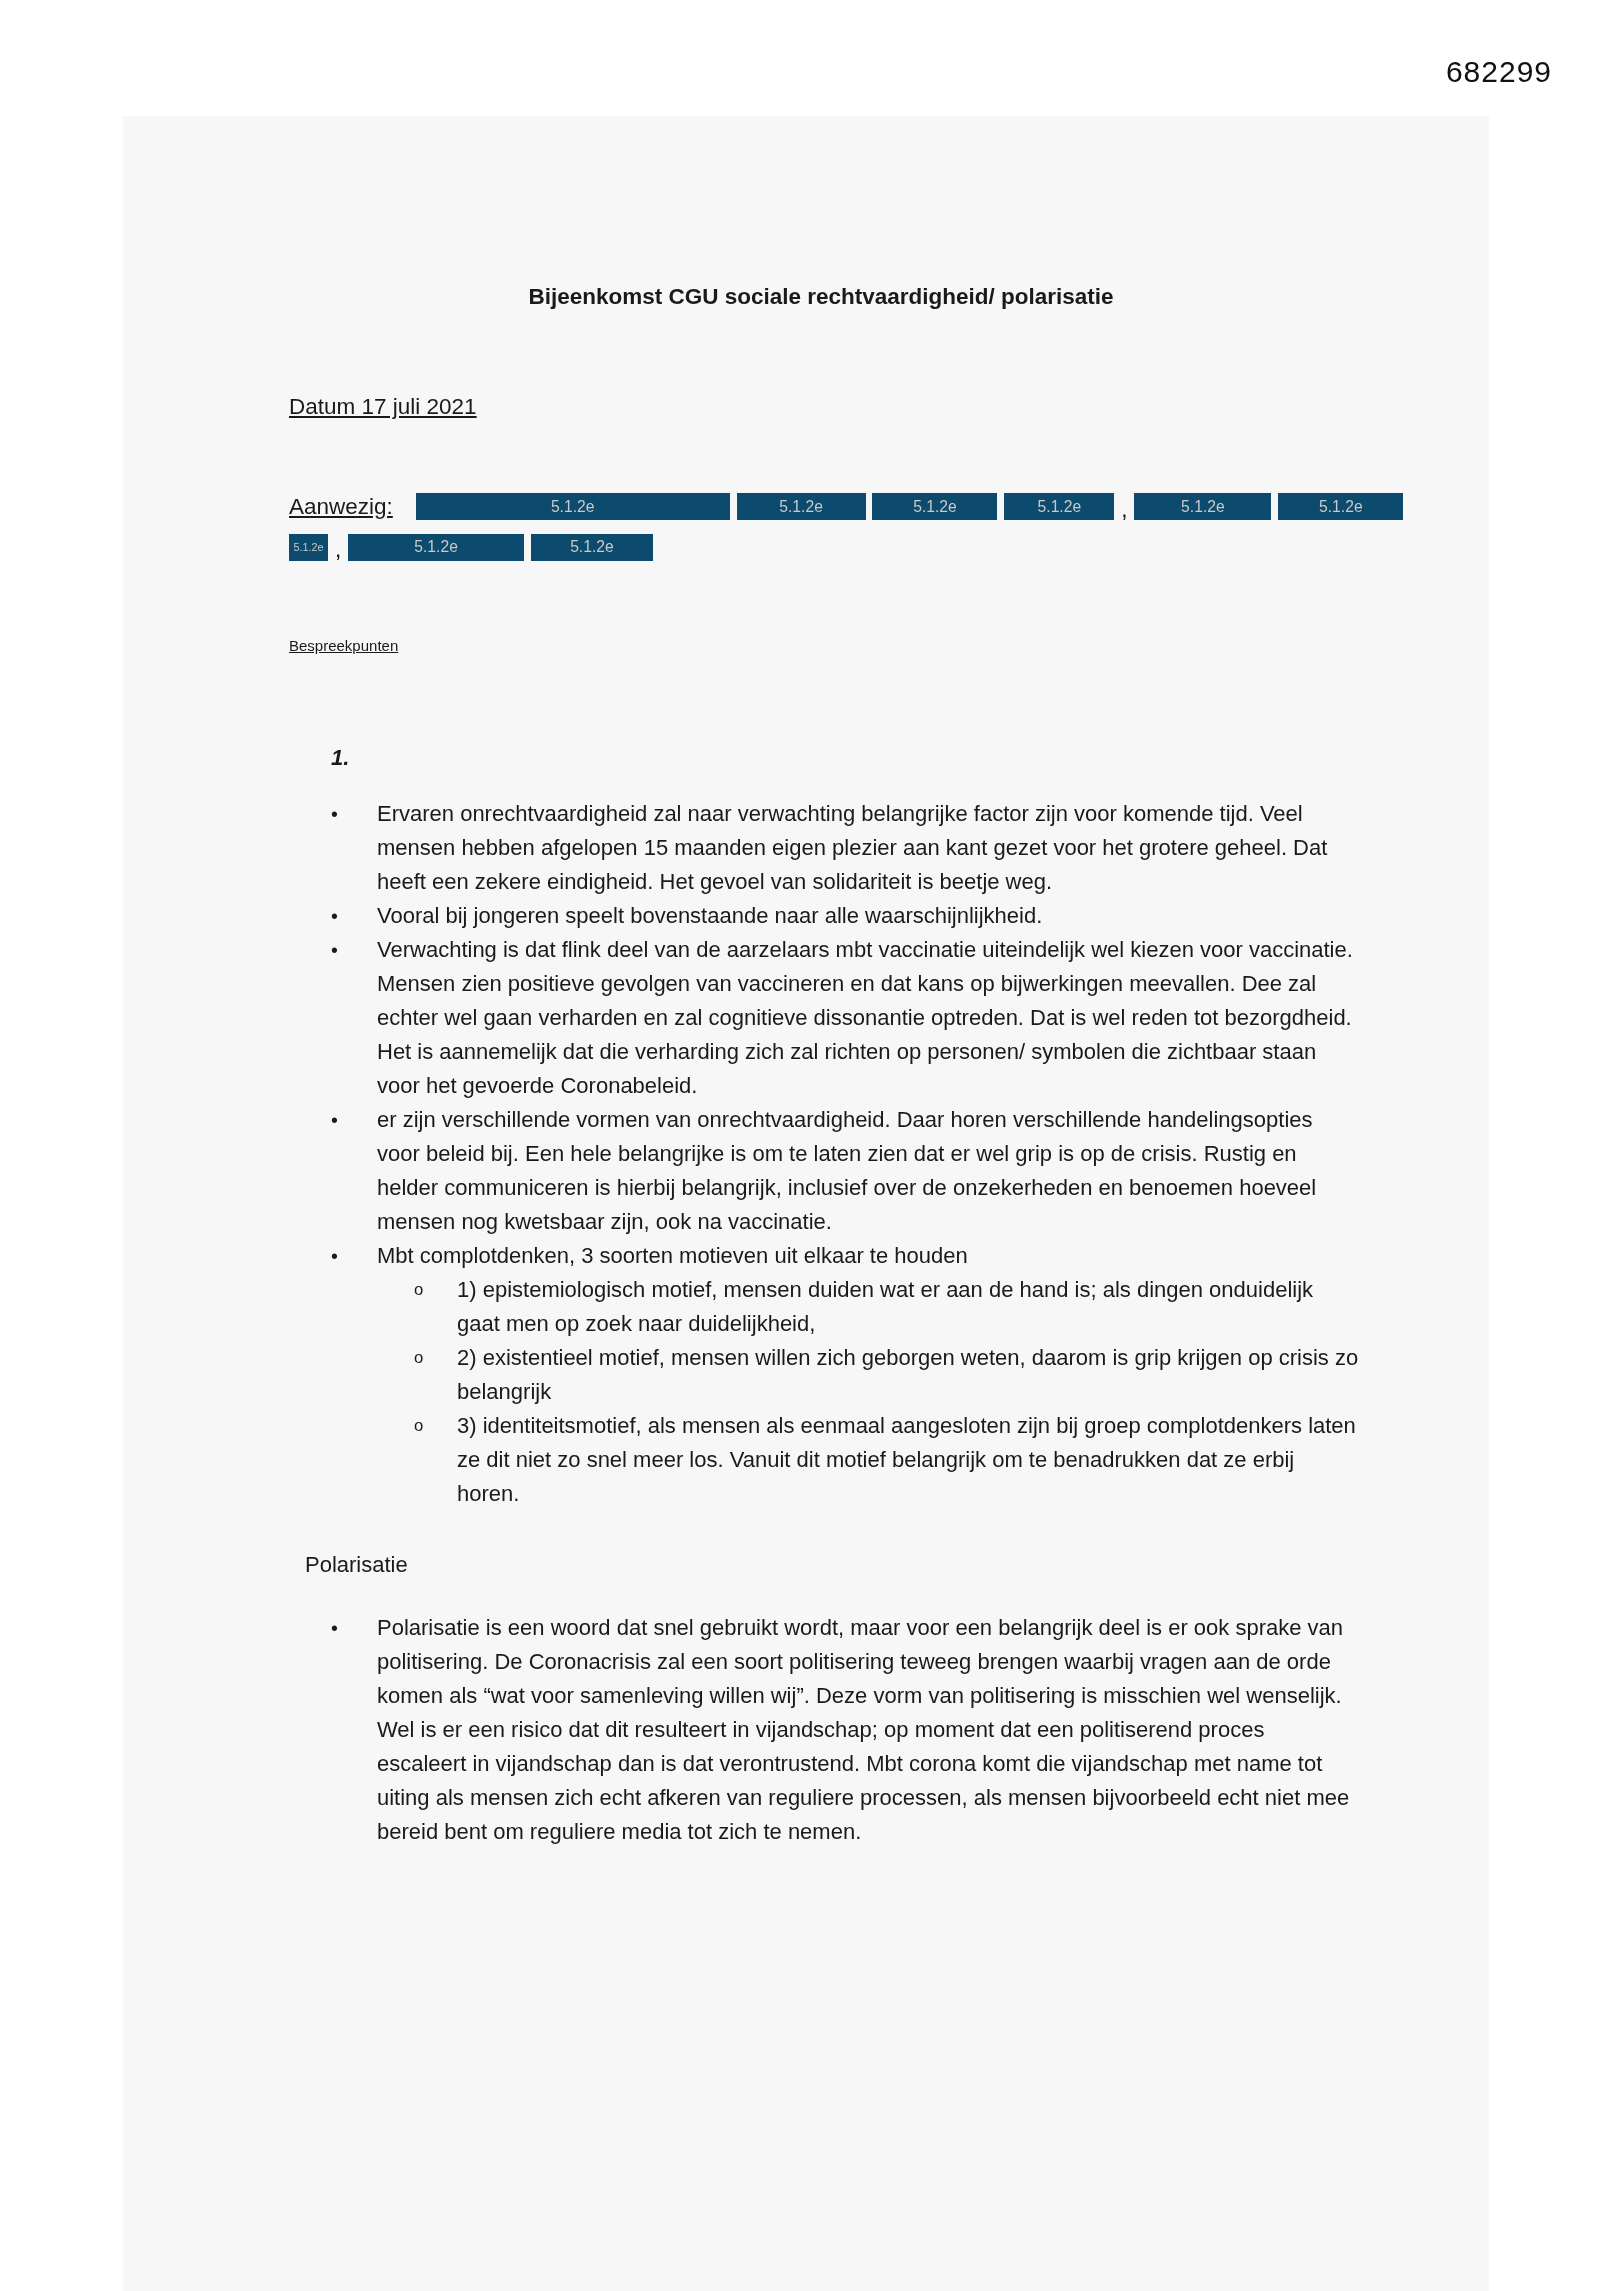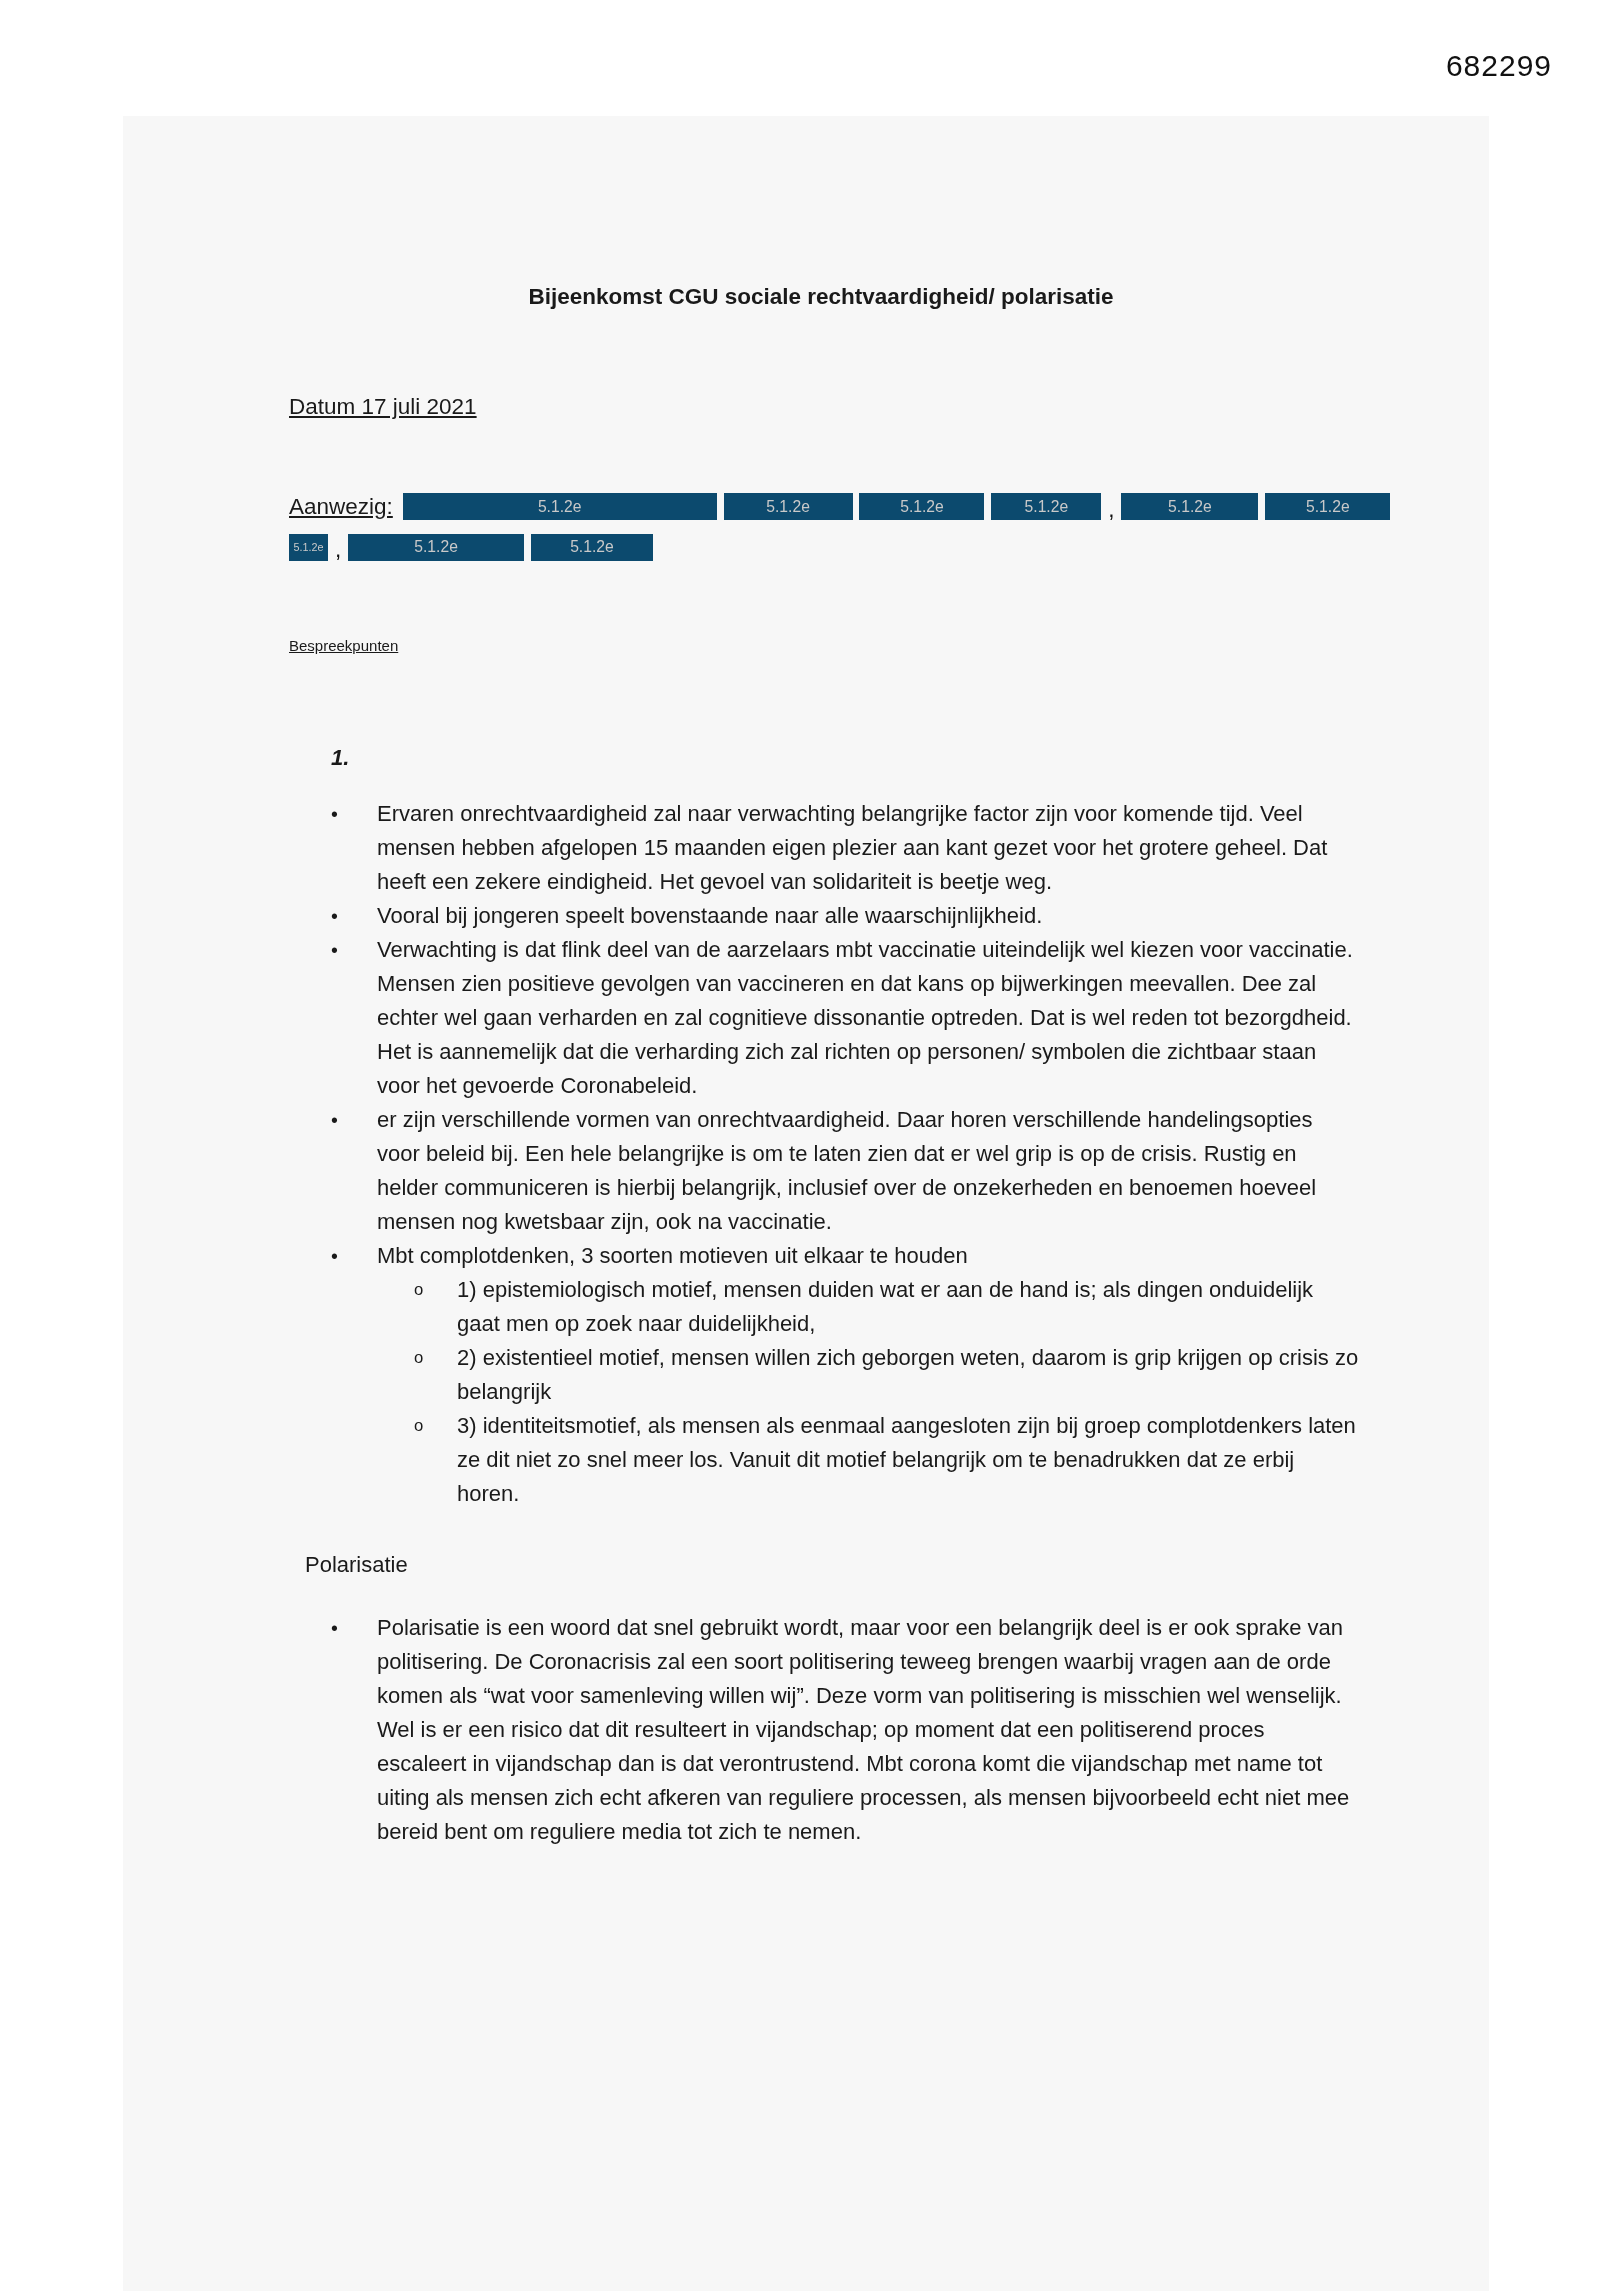--- a/index.html
+++ b/index.html
@@ -16,21 +16,21 @@
     position: absolute;
     left: 123px;
     top: 116px;
     width: 1366px;
     height: 2176px;
     background: #f7f7f7;
     z-index: 0;
   }
   .doc-number {
     position: absolute;
-    top: 49px;
+    top: 55px;
     right: 69px;
     font-size: 30px;
     letter-spacing: 1px;
     color: #111;
     z-index: 2;
   }
   .title {
     position: absolute;
     top: 284px;
     left: 289px;
@@ -58,21 +58,21 @@
   .attendees-row {
     display: flex;
     align-items: center;
     gap: 6.9px;
     margin-bottom: 7.8px;
     min-height: 33px;
   }
   .attendees-label {
     font-size: 22.5px;
     text-decoration: underline;
-    margin-right: 3px;
+    margin-right: 16px;
   }
   .redaction {
     display: inline-flex;
     align-items: center;
     justify-content: center;
     height: 26.5px;
     background: #0c4a6e;
     color: #c9c9c9;
     font-size: 15.7px;
     flex: 0 0 auto;

